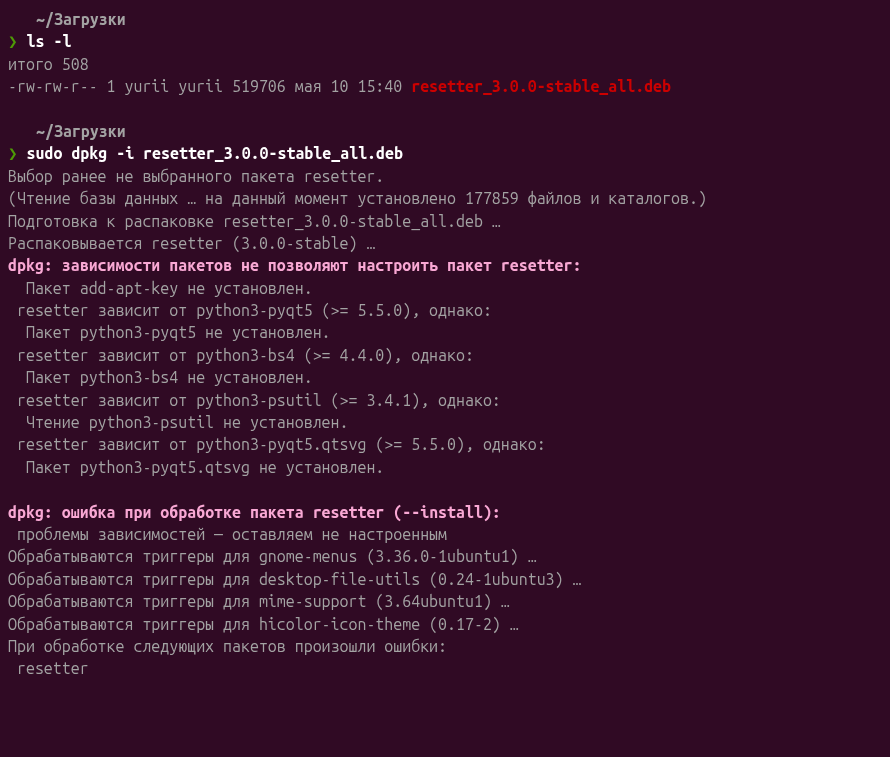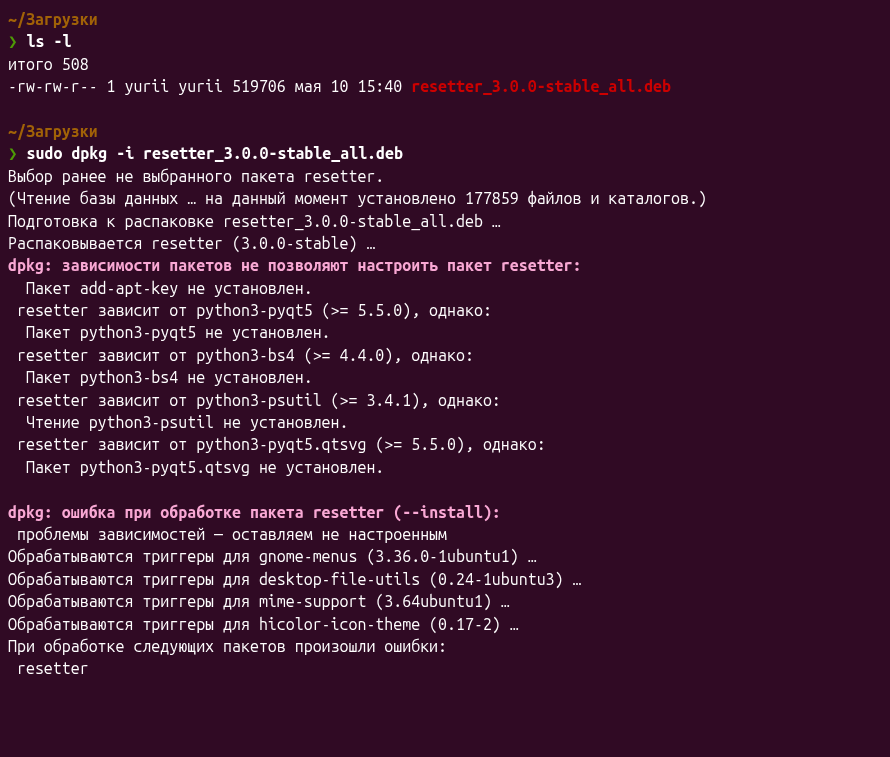--- a/index.html
+++ b/index.html
@@ -16,33 +16,34 @@
       padding: 8px;
       width: 890px;
       height: 757px;
       overflow: hidden;
     }
     .line {
       white-space: pre;
       display: block;
     }
     .cwd {
-      color: #a16207;
+      color: #a3a3a3;
       font-weight: bold;
+      margin-left: 28px;
     }
     .prompt-symbol {
       color: #4e9a06;
       font-weight: bold;
     }
     .cmd {
       color: #ffffff;
       font-weight: bold;
     }
     .output {
-      color: #ffffff;
+      color: #a3a3a3;
       font-weight: normal;
     }
     .red-file {
       color: #cc0000;
       font-weight: bold;
       margin-top: 47px;
     }
     .bold-white {
       color: #f9a8d4;
       font-weight: bold;

